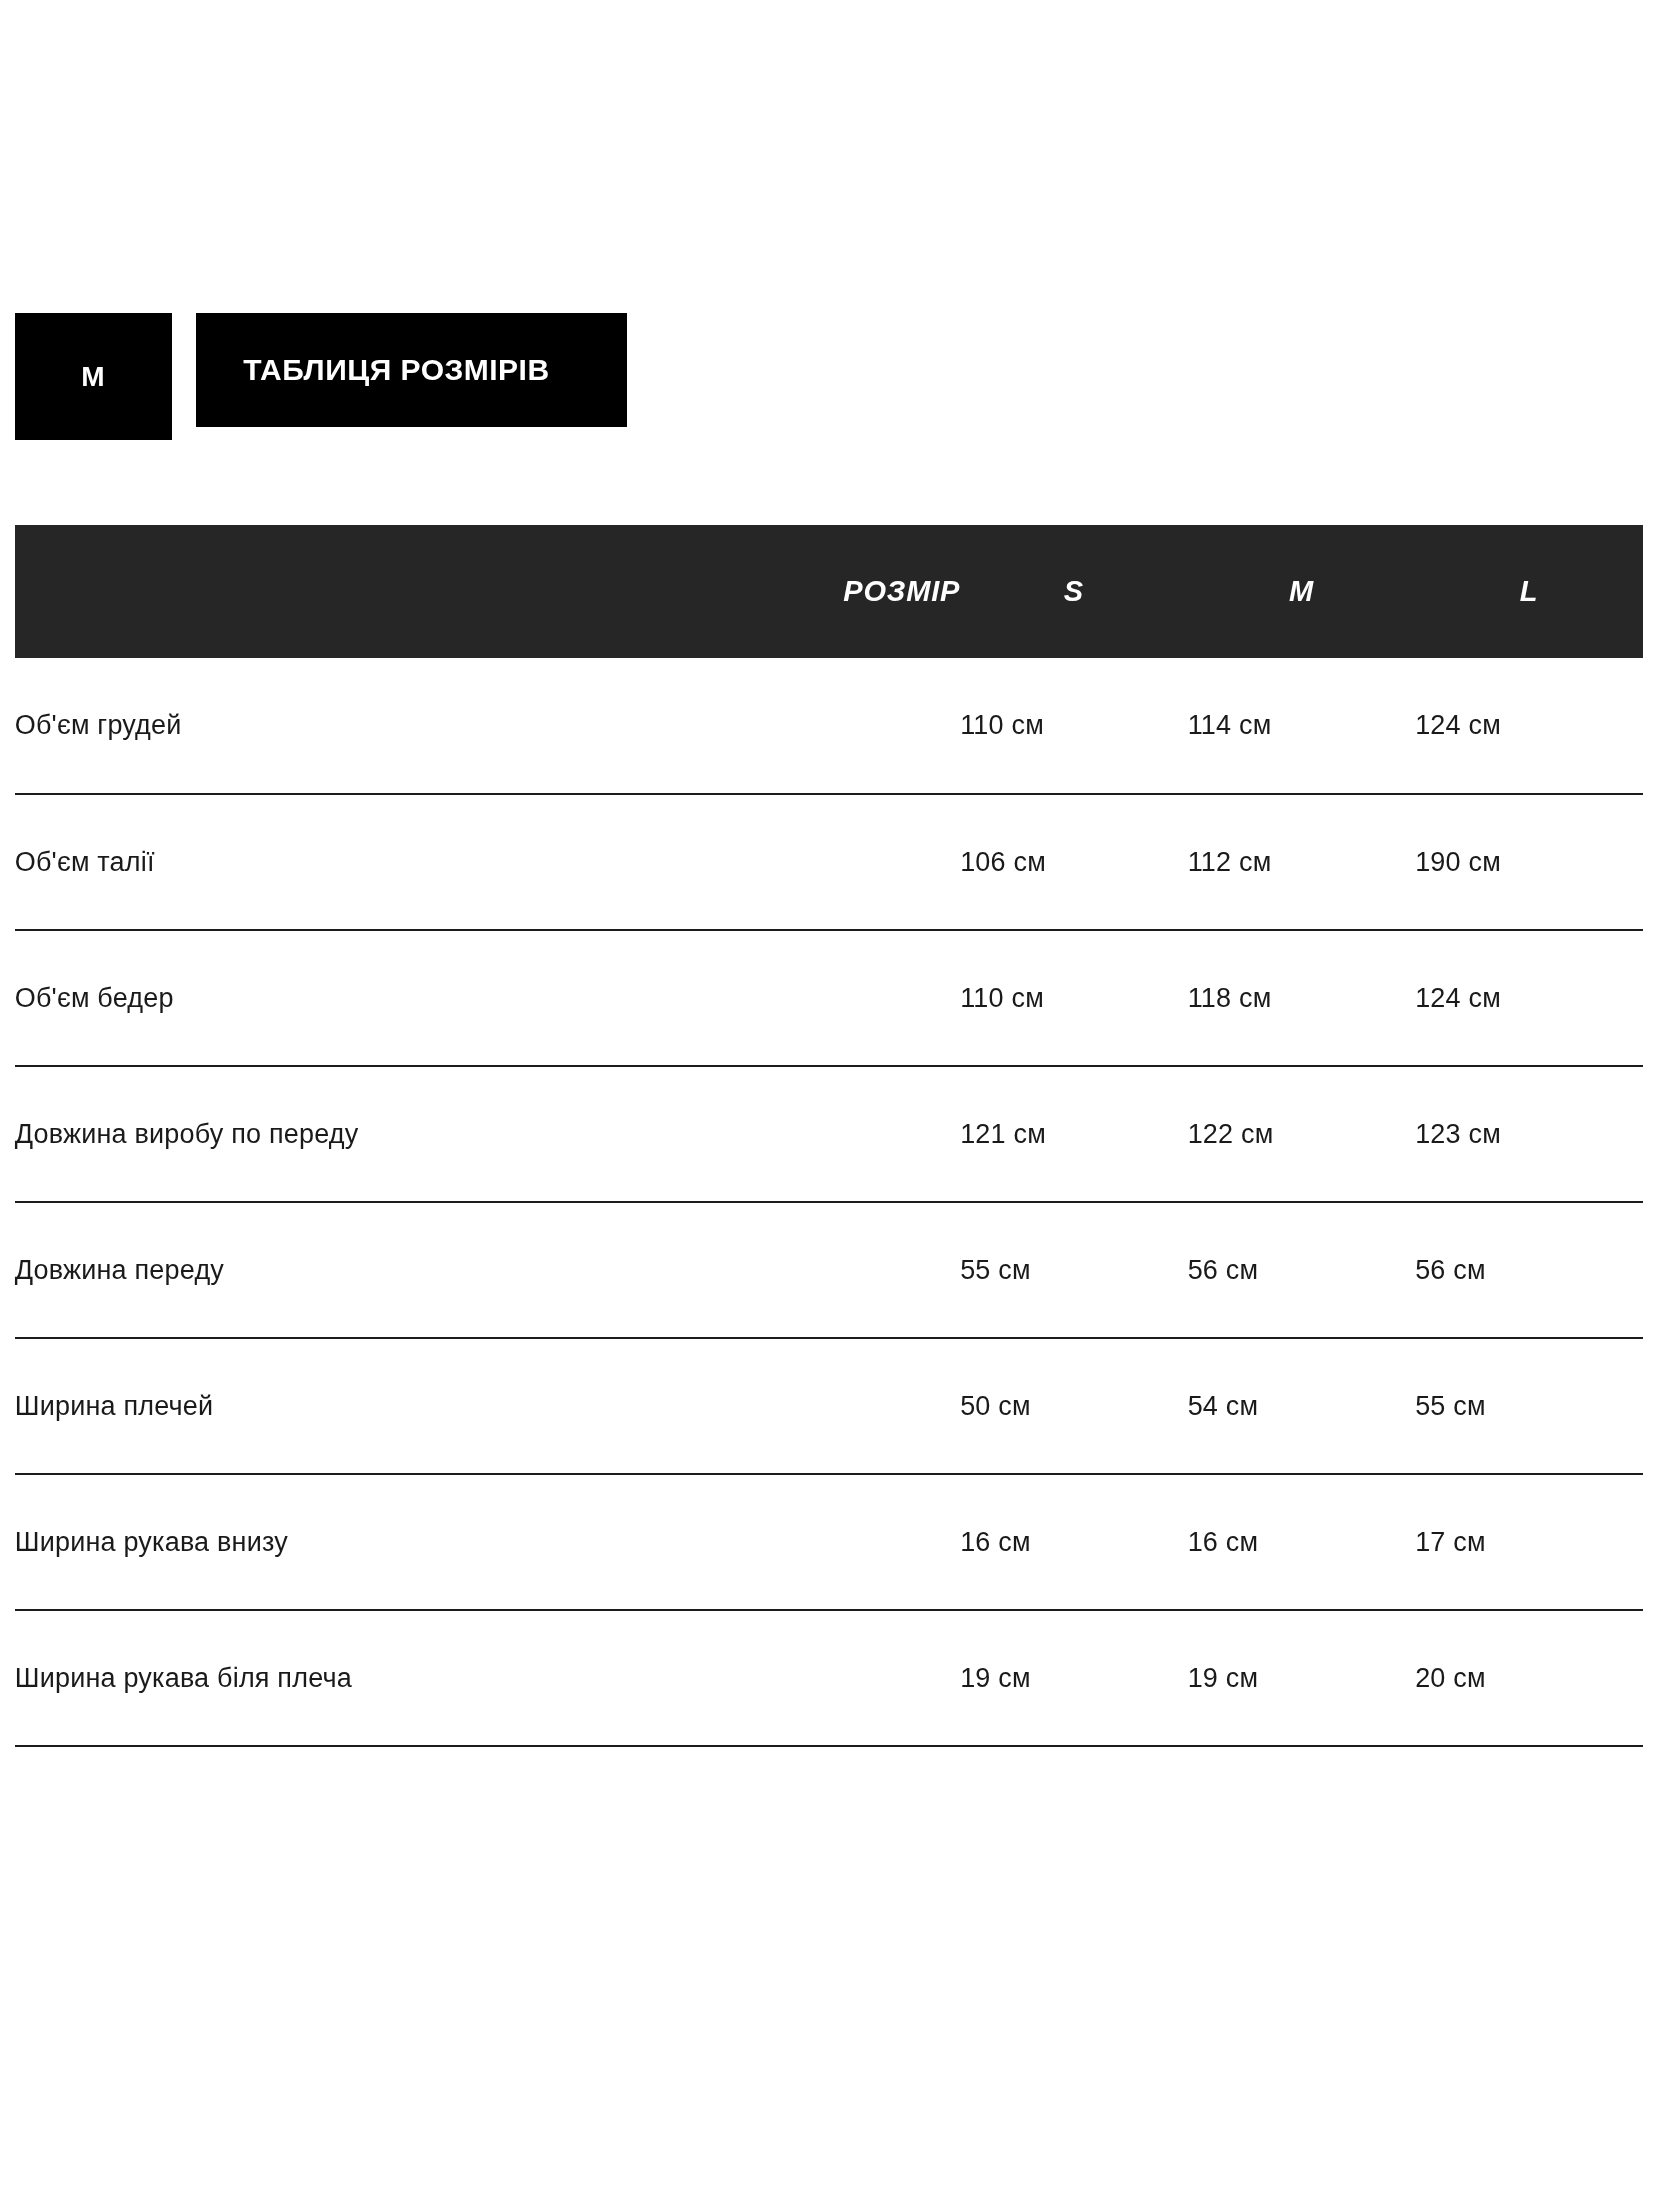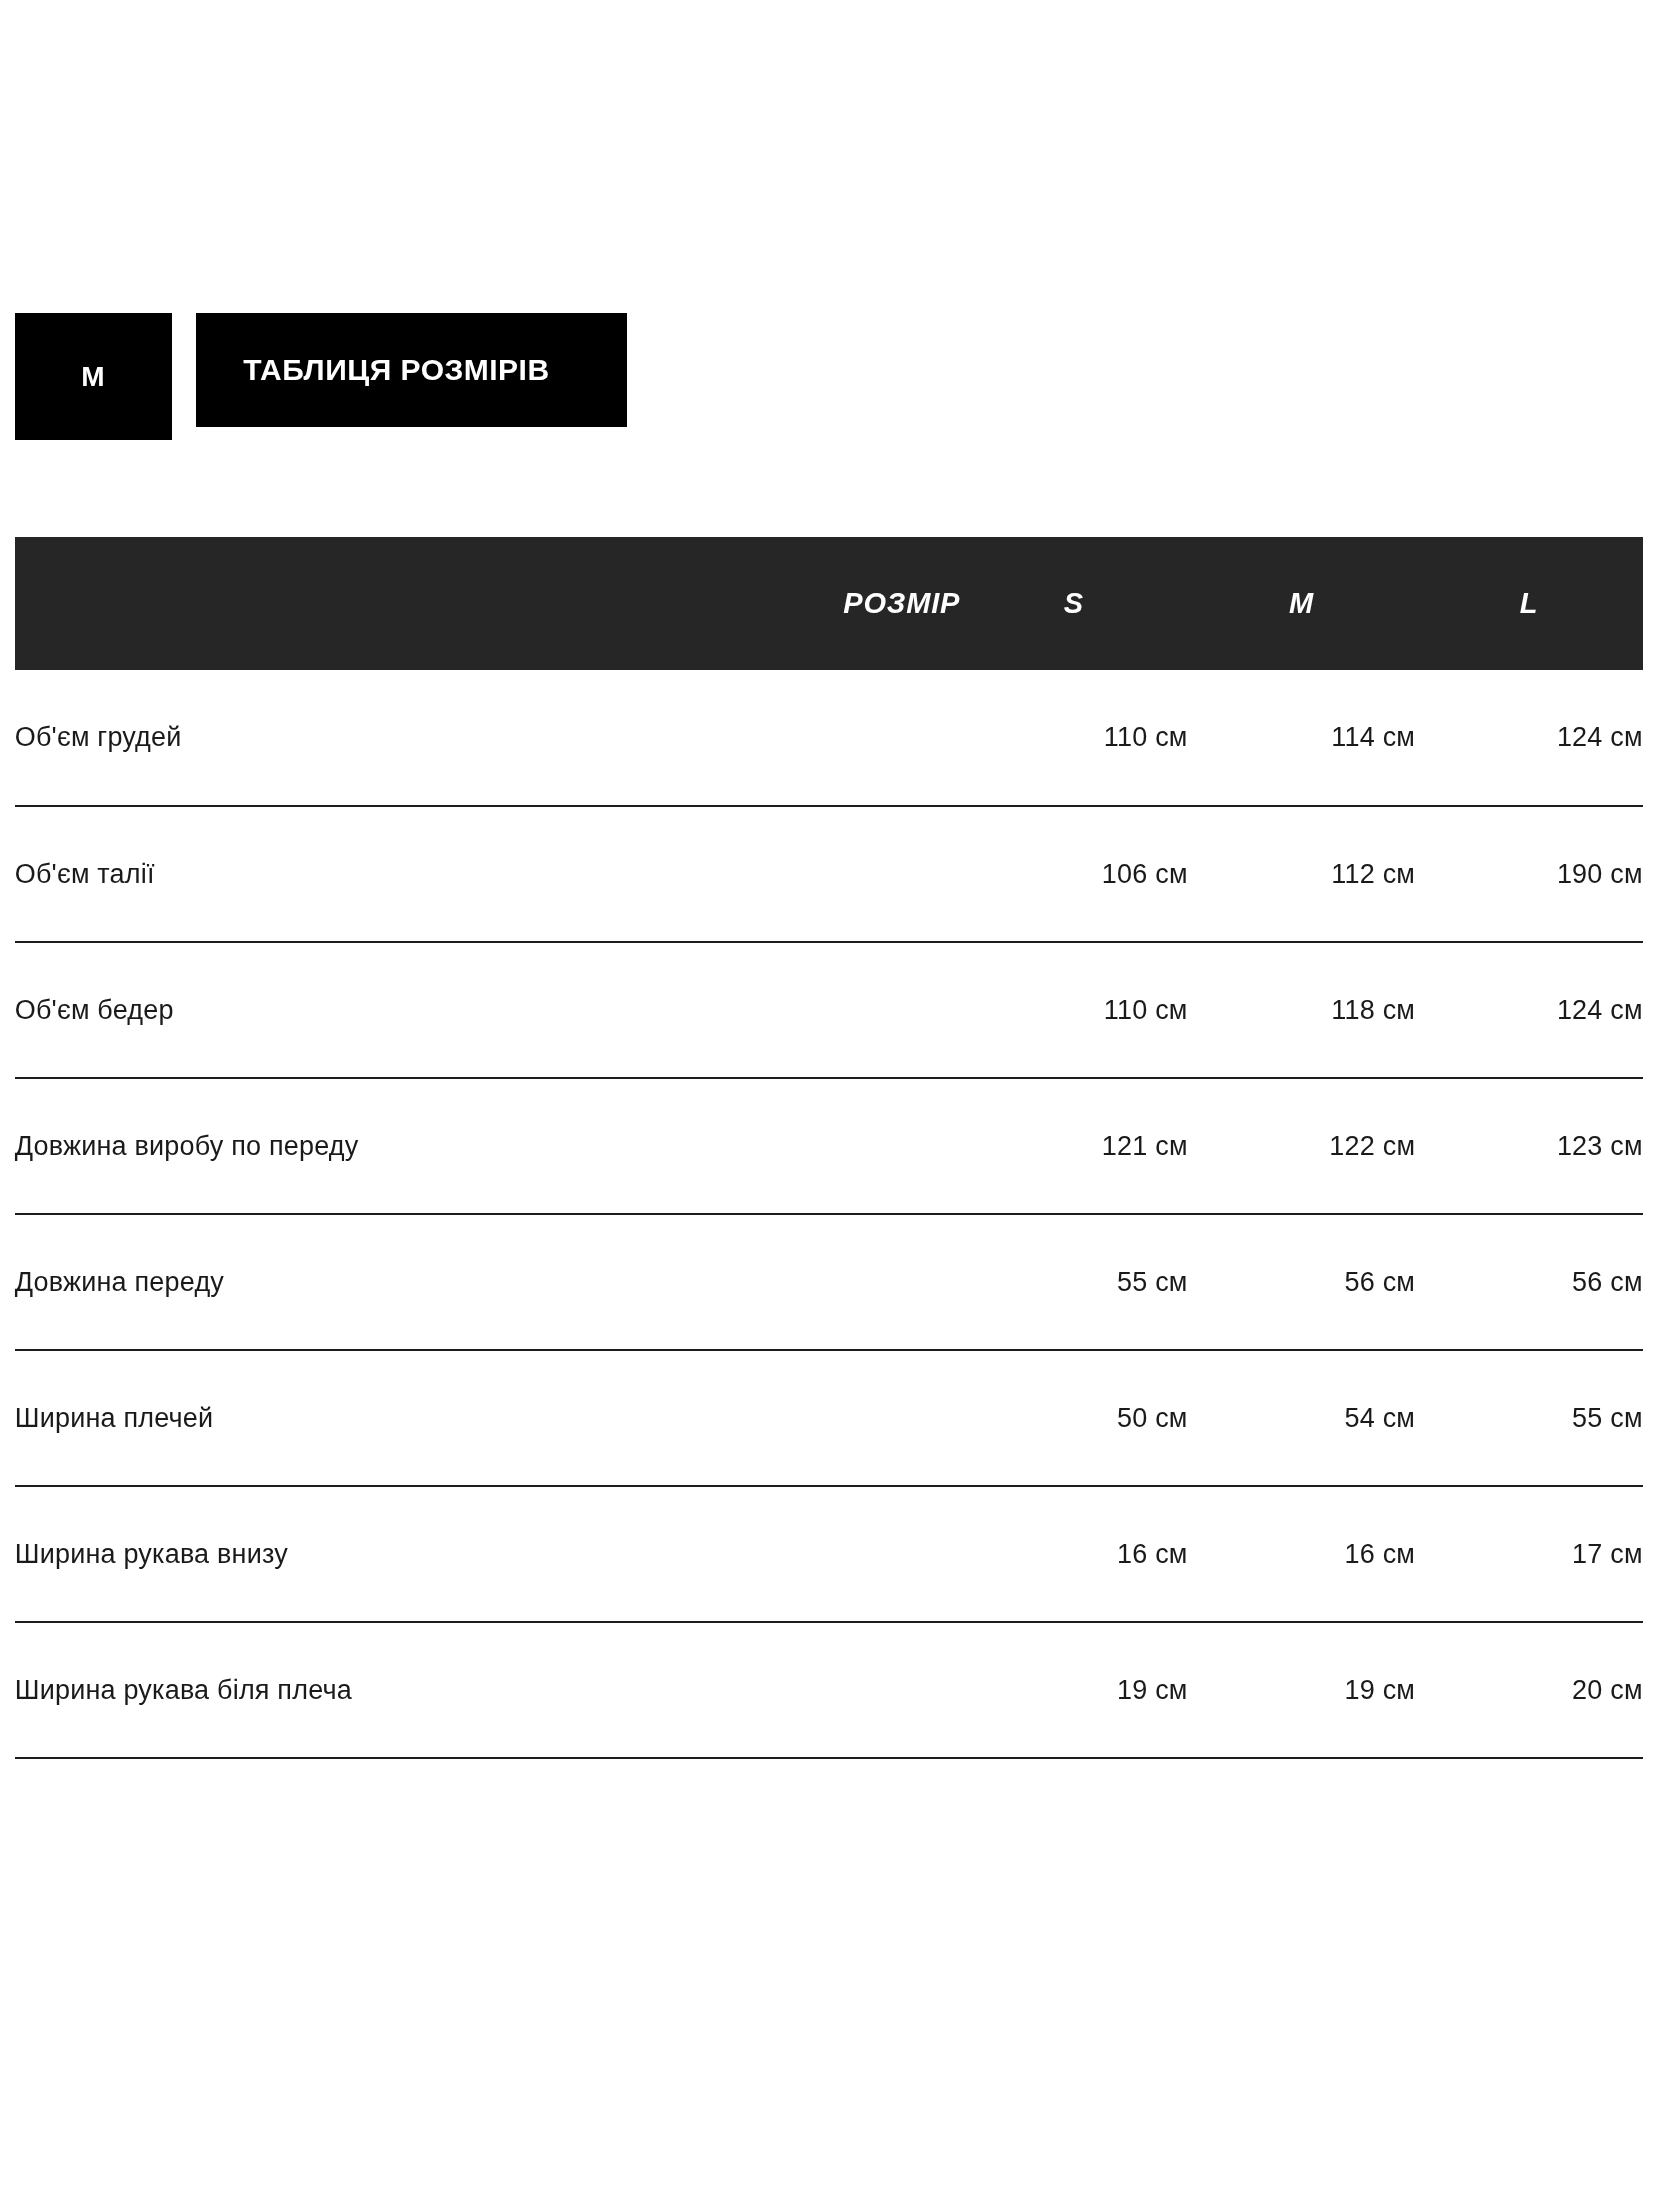--- a/index.html
+++ b/index.html
@@ -47,21 +47,21 @@
     font-weight: bold;
     letter-spacing: 0.5px;
     padding: 0 47px;
     justify-content: flex-start;
   }
 
   
   .table-wrap {
     position: absolute;
     left: 14.7px;
-    top: 537px;
+    top: 525px;
     width: 1628px;
   }
   table.size-table {
     width: 100%;
     border-collapse: collapse;
     table-layout: fixed;
   }
   table.size-table thead tr {
     background: #262626;
   }
@@ -86,21 +86,21 @@
     border-bottom: 2.5px solid #1c1c1c;
     padding: 0;
     font-weight: 400;
   }
   td.cell-label {
     text-align: left;
     padding-right: 37px;
     letter-spacing: 0.2px;
   }
   td.cell-val {
-    text-align: right;
+    text-align: left;
     letter-spacing: 0.2px;
   }
 </style>
 </head>
 <body>
 
 <div class="page">
 
   <div class="badges">
     <div class="badge badge-size">

